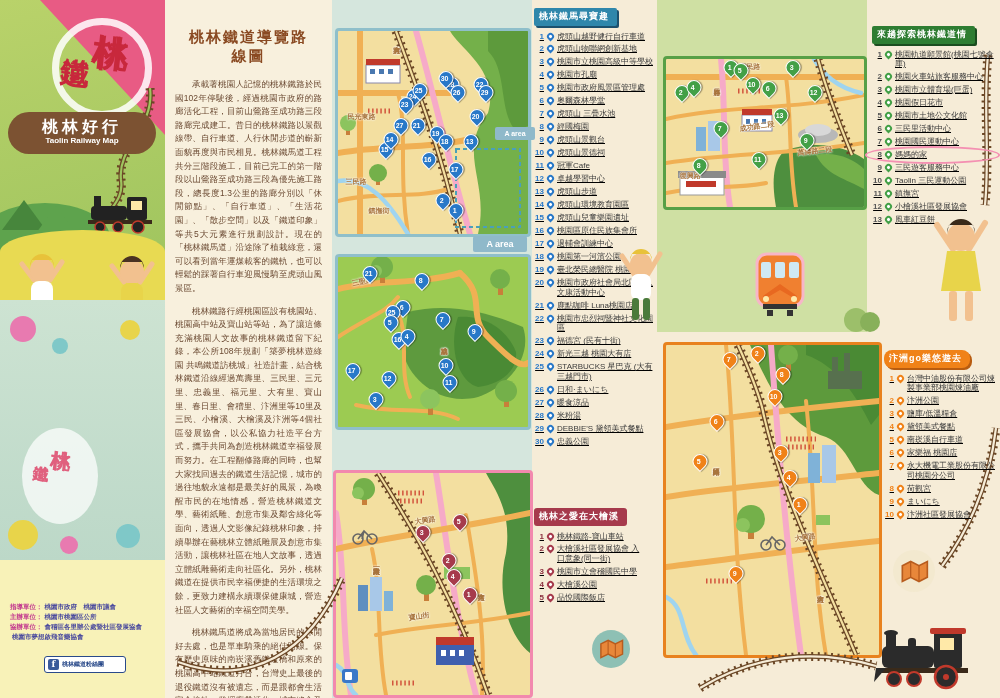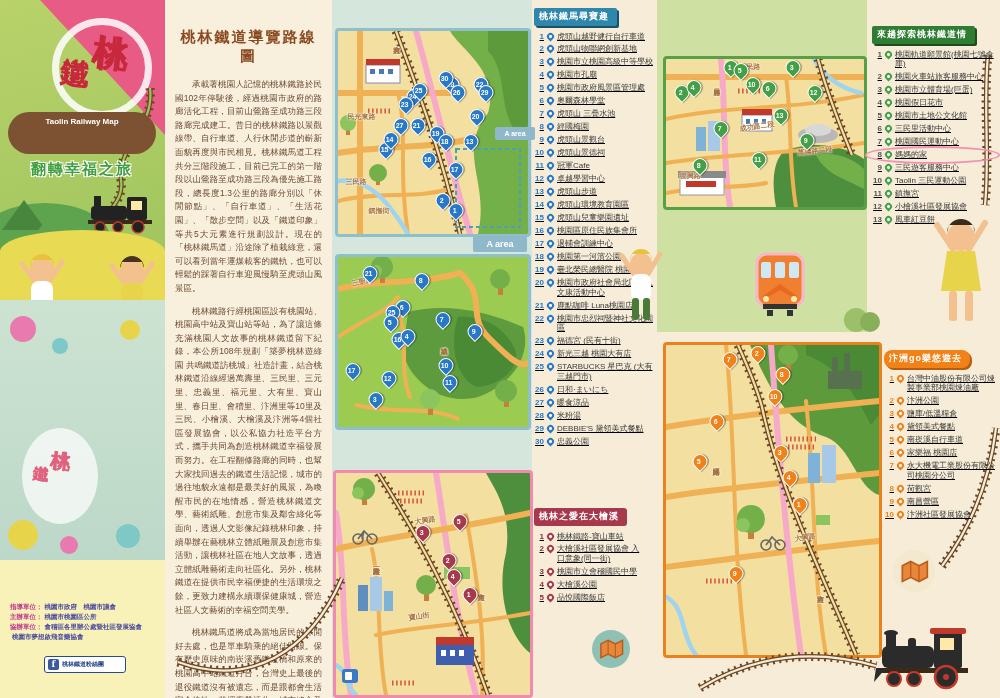--- a/index.html
+++ b/index.html
@@ -51,21 +51,21 @@
   .lrow .lnum{flex:none;min-width:10px;text-align:right;font-weight:bold;}
   .c-blue{color:#2878c8;} .c-green{color:#555;} .c-orange{color:#f08218;} .c-red{color:#8a2f3e;}
   .lpin{flex:none;width:7px;height:7px;margin-top:1px;border-radius:50% 50% 50% 0;transform:rotate(-45deg);position:relative;}
   .lpin::after{content:"";position:absolute;left:2.1px;top:2.1px;width:2.6px;height:2.6px;border-radius:50%;background:#fff;}
   .lpin.blue{background:#2878c8;} .lpin.green{background:#43a047;} .lpin.orange{background:#f08218;} .lpin.red{background:#a63a4c;}
   .ltext{flex:1;}
   .circled{position:relative;}
   .circled::before{content:"";position:absolute;left:-7px;right:-2px;top:-4px;bottom:-4px;
                    border:2.5px solid #f490b2;border-radius:50%;pointer-events:none;}
   
-  .intro h1{margin:0 4px 12px;font-family:"DejaVu Serif",serif;font-size:15px;letter-spacing:2px;
+  .intro h1{margin:0 12px 12px;font-family:"DejaVu Serif",serif;font-size:15px;letter-spacing:2px;
             color:#8a4a22;text-align:center;font-weight:bold;}
   .intro p{margin:0 0 9px;font-size:8.5px;line-height:1.6;color:#6b4a33;text-align:justify;text-indent:2em;}
   
   .tri{position:absolute;right:0;top:0;width:0;height:0;border-top:135px solid #e85b84;border-left:125px solid transparent;}
   .swirl{position:absolute;left:52px;top:18px;width:86px;height:86px;border:7px solid rgba(255,255,255,.85);border-radius:50%;}
   .clogo{position:absolute;left:66px;top:4px;transform:rotate(6deg);color:#c8283c;
          font-family:"DejaVu Serif",serif;font-weight:bold;display:flex;gap:2px;}
   .clogo .vc1{writing-mode:vertical-rl;font-size:36px;line-height:1;}
   .clogo .vc2{writing-mode:vertical-rl;font-size:29px;line-height:1;margin-top:34px;}
   .badge{position:absolute;left:8px;top:112px;width:148px;height:42px;background:#7c5232;border-radius:21px;
@@ -114,23 +114,23 @@
       <span class="vc2">鐵道</span>
       <span class="vc1">桃林</span>
     </div>
 
     <svg class="abs" style="left:95px;top:88px;" width="70" height="132" viewBox="0 0 70 132">
       <path class="ties" d="M55 0 C60 40 22 58 26 92 C29 112 14 120 10 132"></path>
       <path class="railmid" d="M55 0 C60 40 22 58 26 92 C29 112 14 120 10 132"></path>
       <path d="M55 0 C60 40 22 58 26 92 C29 112 14 120 10 132" fill="none" stroke="#9ec45e" stroke-width="2.2"></path>
     </svg>
     <div class="badge">
+      <div class="t1">桃林好行</div>
       <div class="t2">Taolin Railway Map</div>
     </div>
-    <div class="subt">翻轉幸福之旅</div>
     <div class="hill"></div>
     <div class="mtn" style="left:2px;top:200px;"></div>
     <div class="mtn" style="left:34px;top:206px;border-bottom-color:#5ea34d;"></div>
 
     <svg class="abs" style="left:86px;top:194px;" width="72" height="40" viewBox="0 0 72 40">
       <rect x="8" y="2" width="7" height="11" fill="#222"></rect>
       <rect x="5" y="12" width="36" height="14" rx="4" fill="#222"></rect>
       <rect x="41" y="3" width="20" height="23" rx="2" fill="#222"></rect>
       <rect x="45" y="7" width="11" height="9" fill="#ffe9a8"></rect>
       <rect x="2" y="26" width="64" height="4" fill="#3a2a1a"></rect>
@@ -978,21 +978,21 @@
 
         <div class="lrow">
           <span class="lnum c-orange">8</span>
           <span class="lpin orange"></span>
           <span class="ltext">荷觀宮</span>
         </div>
 
         <div class="lrow">
           <span class="lnum c-orange">9</span>
           <span class="lpin orange"></span>
-          <span class="ltext">南昌營區</span>
+          <span class="ltext">まいにち</span>
         </div>
 
         <div class="lrow">
           <span class="lnum c-orange">10</span>
           <span class="lpin orange"></span>
           <span class="ltext">汴洲社區發展協會</span>
         </div>
       </div>
   </div>
 

